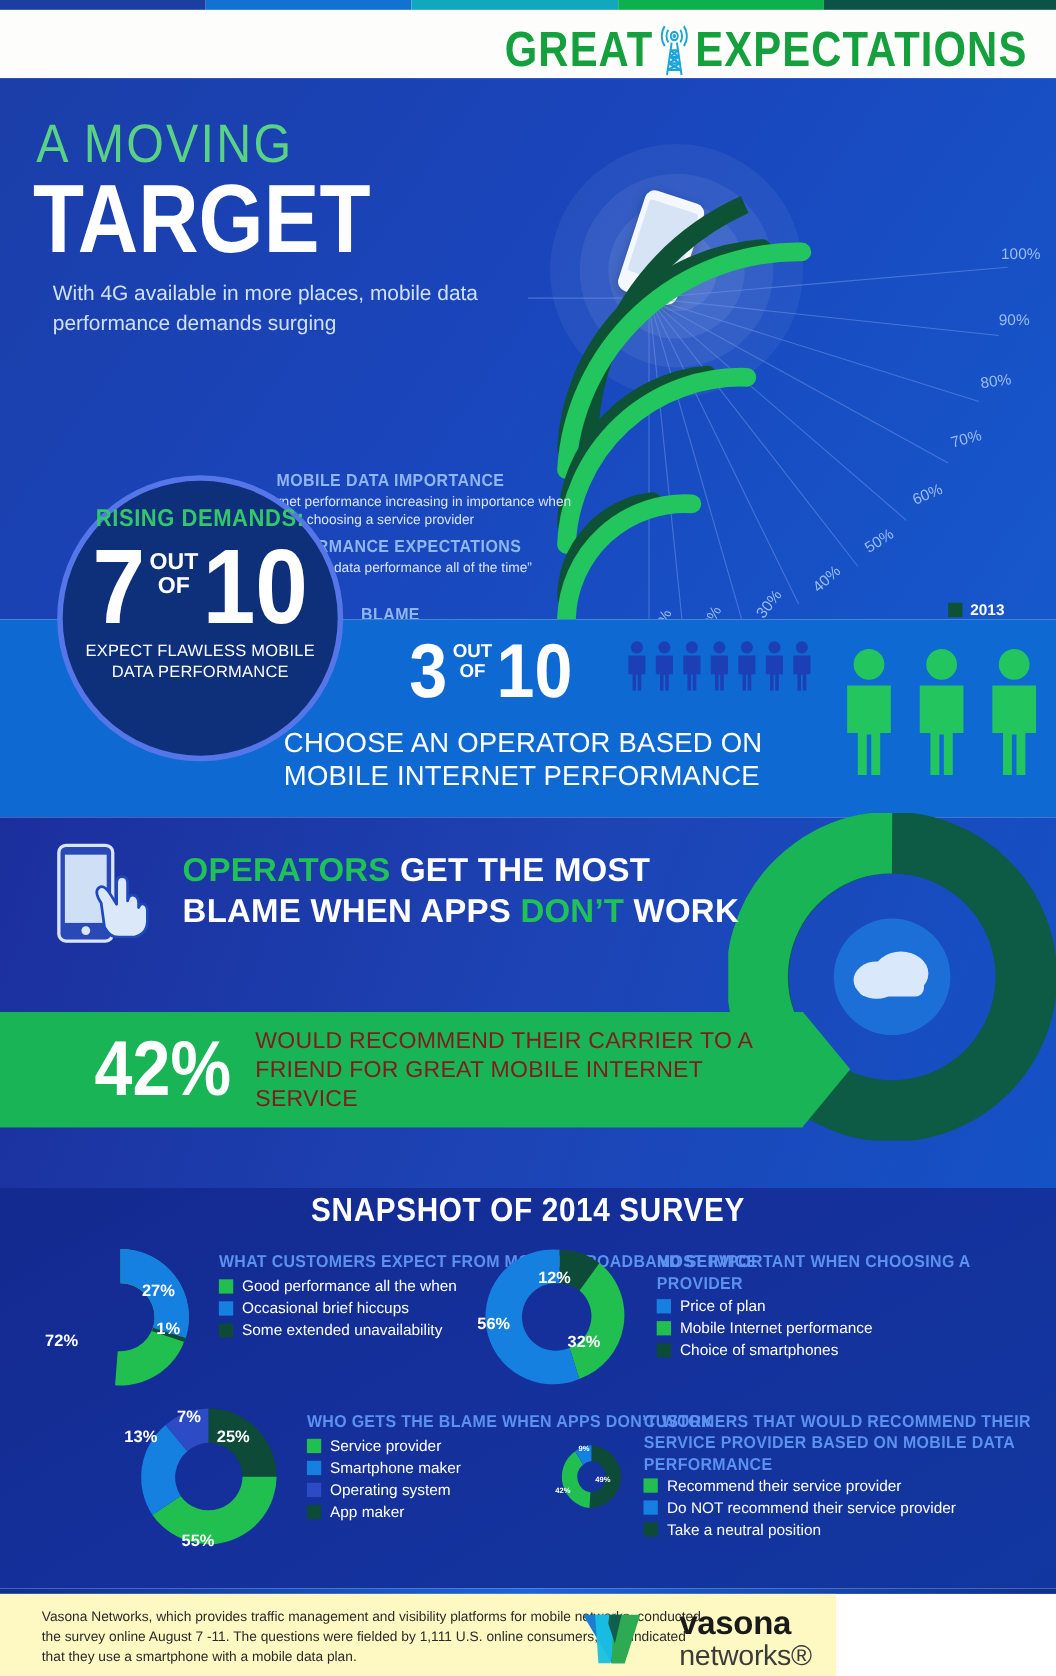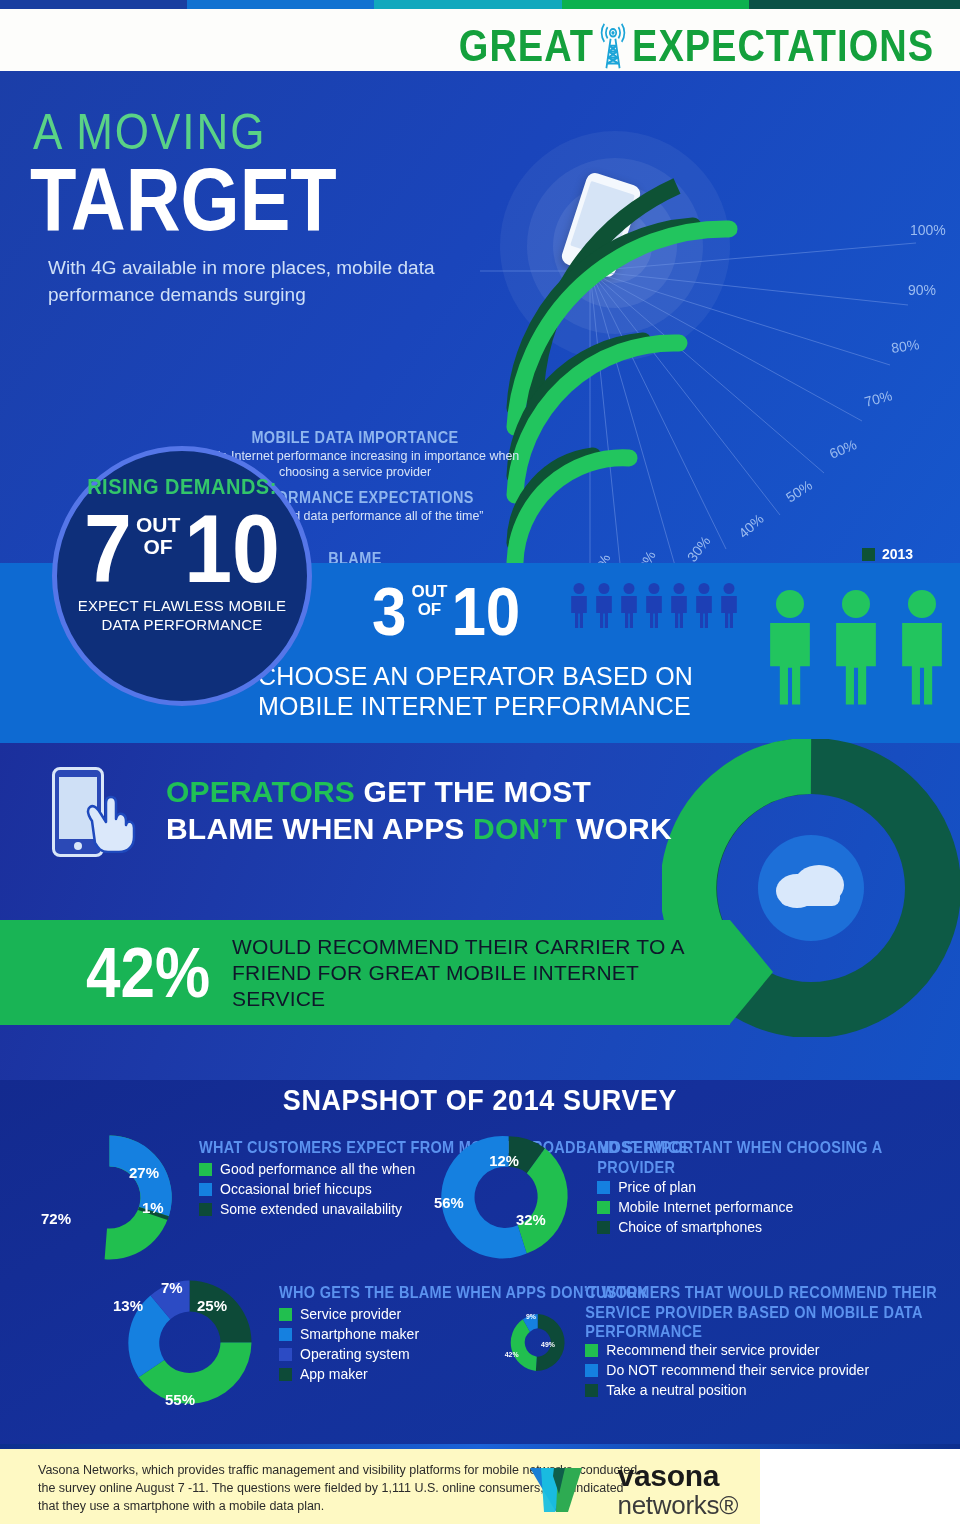--- a/index.html
+++ b/index.html
@@ -87,21 +87,21 @@
   .lg2 { left:180px; top:418px; width:350px; }
   .lg3 { left:180px; top:479px; width:350px; }
 
   .legend-hero { position:absolute; left:862px; top:475px; }
   .legend-hero .row { display:flex; align-items:center; gap:7px; margin-bottom:5px; }
   .legend-hero .sw { width:13px; height:13px; display:inline-block; }
   .legend-hero .tx { font-size:14px; font-weight:bold; color:#ffffff; }
 
   
   .rd-circle {
-    position:absolute; left:52px; top:446px; width:260px; height:260px;
+    position:absolute; left:52px; top:432px; width:260px; height:260px;
     border-radius:50%; background:#0e2f7a; border:5px solid #5576e8;
     z-index:6; text-align:center; padding-top:24px;
   }
   .rd-title { font-size:20px; font-weight:bold; color:#33c66a; letter-spacing:.5px; transform:scaleY(1.1);}
   .rd-big { margin-top:2px; display:flex; align-items:flex-start; justify-content:center; color:#fff; }
   .rd-num { font-size:86px; font-weight:bold; line-height:86px; transform:scaleY(1.12); transform-origin:center top;}
   .rd-of { font-size:21px; font-weight:bold; line-height:22px; padding:14px 4px 0 4px; text-align:center;}
   .rd-foot { margin-top:10px; font-size:15px; line-height:19px; color:#fff; letter-spacing:.2px; }
 
   
@@ -140,21 +140,21 @@
   .green-banner {
     position:absolute; top:177px; left:0; width:730px; height:105px;
     background:#19b455; display:flex; align-items:center;
   }
   .green-banner:after {
     content:""; position:absolute; right:-43px; top:0;
     border-top:52.5px solid transparent; border-bottom:52.5px solid transparent;
     border-left:43px solid #19b455;
   }
   .gb-num { font-size:62px; font-weight:bold; color:#fff; margin-left:86px; line-height:62px; transform:scaleY(1.14);}
-  .gb-text { font-size:21px; line-height:26px; color:#0f172a; margin-left:22px; letter-spacing:.2px; }
+  .gb-text { font-size:21px; line-height:26px; color:#7f1d1d; margin-left:22px; letter-spacing:.2px; }
 
   
   .sec4 {
     position:absolute; top:1080px; left:0; width:960px; height:364px;
     background:linear-gradient(150deg,#132a8f 0%,#15309b 45%,#11379f 100%);
   }
   .snap-title {
     position:absolute; top:3px; width:960px; text-align:center;
     font-size:27px; font-weight:bold; color:#ffffff; letter-spacing:.6px;
     transform:scaleY(1.12); transform-origin:center top;

